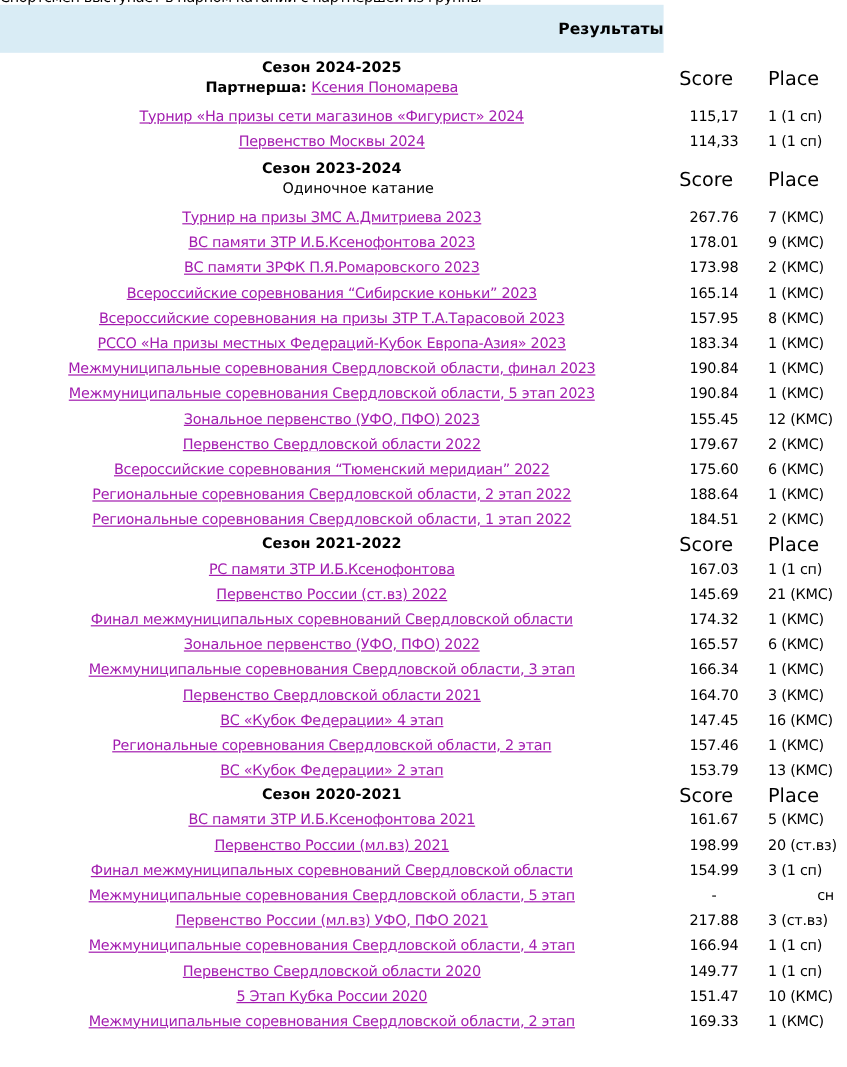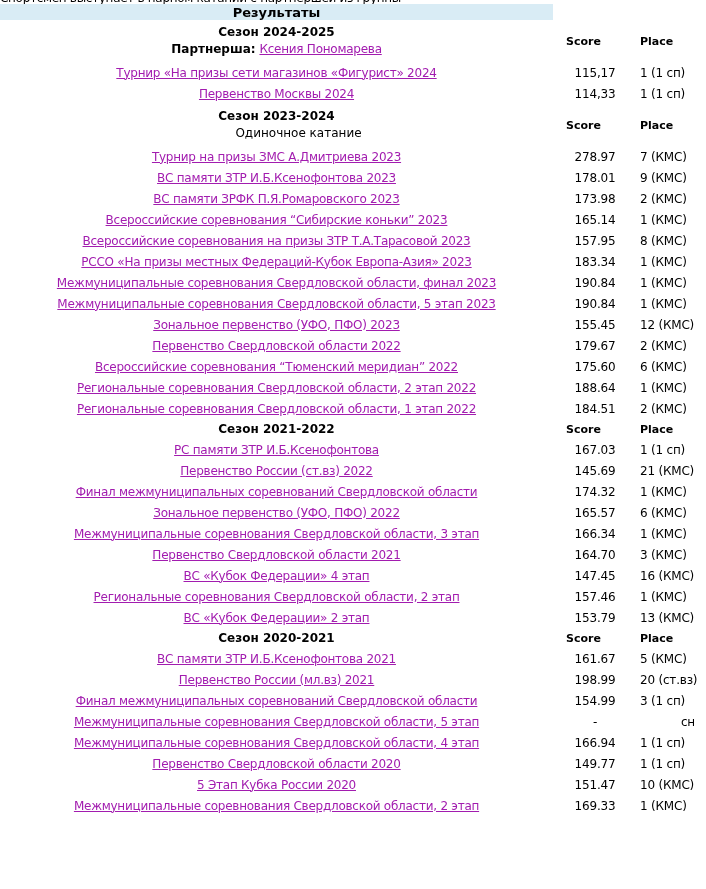--- a/index.html
+++ b/index.html
@@ -14,28 +14,28 @@
   }
   table.results {
     position: absolute; left: 0; top: 4px;
     border-collapse: collapse; width: 703px; table-layout: fixed;
   }
   table.results td { padding: 0; vertical-align: middle; }
   col.c-event { width: 553px; }
   col.c-score { width: 72px; }
   col.c-place { width: 78px; }
   .title-row td.title {
-    background: #d9ecf5; height: 16px; text-align: center;
+    background: #d9ecf5; height: 40px; text-align: right;
     font-weight: bold; font-size: 13px;
   }
   .season-cell { text-align: center; font-size: 12px; line-height: 17px; }
   .season-name { font-weight: bold; }
   .partner-label { font-weight: bold; }
   .discipline { font-weight: normal; margin-left: 44px; }
-  .hdr { font-weight: bold; font-size: 11px; }
+  .hdr { font-weight: normal; font-size: 16px; }
   .hdr-score { text-align: left; padding-left: 13px !important; }
   .hdr-place { text-align: left; padding-left: 15px !important; }
   .event-row td { height: 21px; }
   .event-cell { text-align: center; }
   a.event-link, a.partner-link {
     color: #a21caf; text-decoration: underline; letter-spacing: -0.25px;
   }
   .score { text-align: center; padding-left: 12px !important; letter-spacing: -0.2px; }
   .place { text-align: left; padding-left: 15px !important; white-space: nowrap; letter-spacing: -0.2px; }
   .place.center { text-align: right; padding-left: 0 !important; padding-right: 8px !important; }
@@ -89,21 +89,21 @@
         <div class="season-name">Сезон 2023-2024</div>
         <div class="discipline">Одиночное катание</div>
       </td>
       <td class="hdr hdr-score">Score</td>
       <td class="hdr hdr-place">Place</td>
       </tr>
       <tr class="event-row">
         <td class="event-cell">
           <a href="#" class="event-link">Турнир на призы ЗМС А.Дмитриева 2023</a>
         </td>
-        <td class="score">278.97</td>
+        <td class="score">267.76</td>
         <td class="place">7 (КМС)</td>
       </tr>
       <tr class="event-row">
         <td class="event-cell">
           <a href="#" class="event-link">ВС памяти ЗТР И.Б.Ксенофонтова 2023</a>
         </td>
         <td class="score">178.01</td>
         <td class="place">9 (КМС)</td>
       </tr>
       <tr class="event-row">
@@ -285,20 +285,27 @@
       </tr>
       <tr class="event-row">
         <td class="event-cell">
           <a href="#" class="event-link">Межмуниципальные соревнования Свердловской области, 5 этап</a>
         </td>
         <td class="score">-</td>
         <td class="place center">сн</td>
       </tr>
       <tr class="event-row">
         <td class="event-cell">
+          <a href="#" class="event-link">Первенство России (мл.вз) УФО, ПФО 2021</a>
+        </td>
+        <td class="score">217.88</td>
+        <td class="place">3 (ст.вз)</td>
+      </tr>
+      <tr class="event-row">
+        <td class="event-cell">
           <a href="#" class="event-link">Межмуниципальные соревнования Свердловской области, 4 этап</a>
         </td>
         <td class="score">166.94</td>
         <td class="place">1 (1 сп)</td>
       </tr>
       <tr class="event-row">
         <td class="event-cell">
           <a href="#" class="event-link">Первенство Свердловской области 2020</a>
         </td>
         <td class="score">149.77</td>

